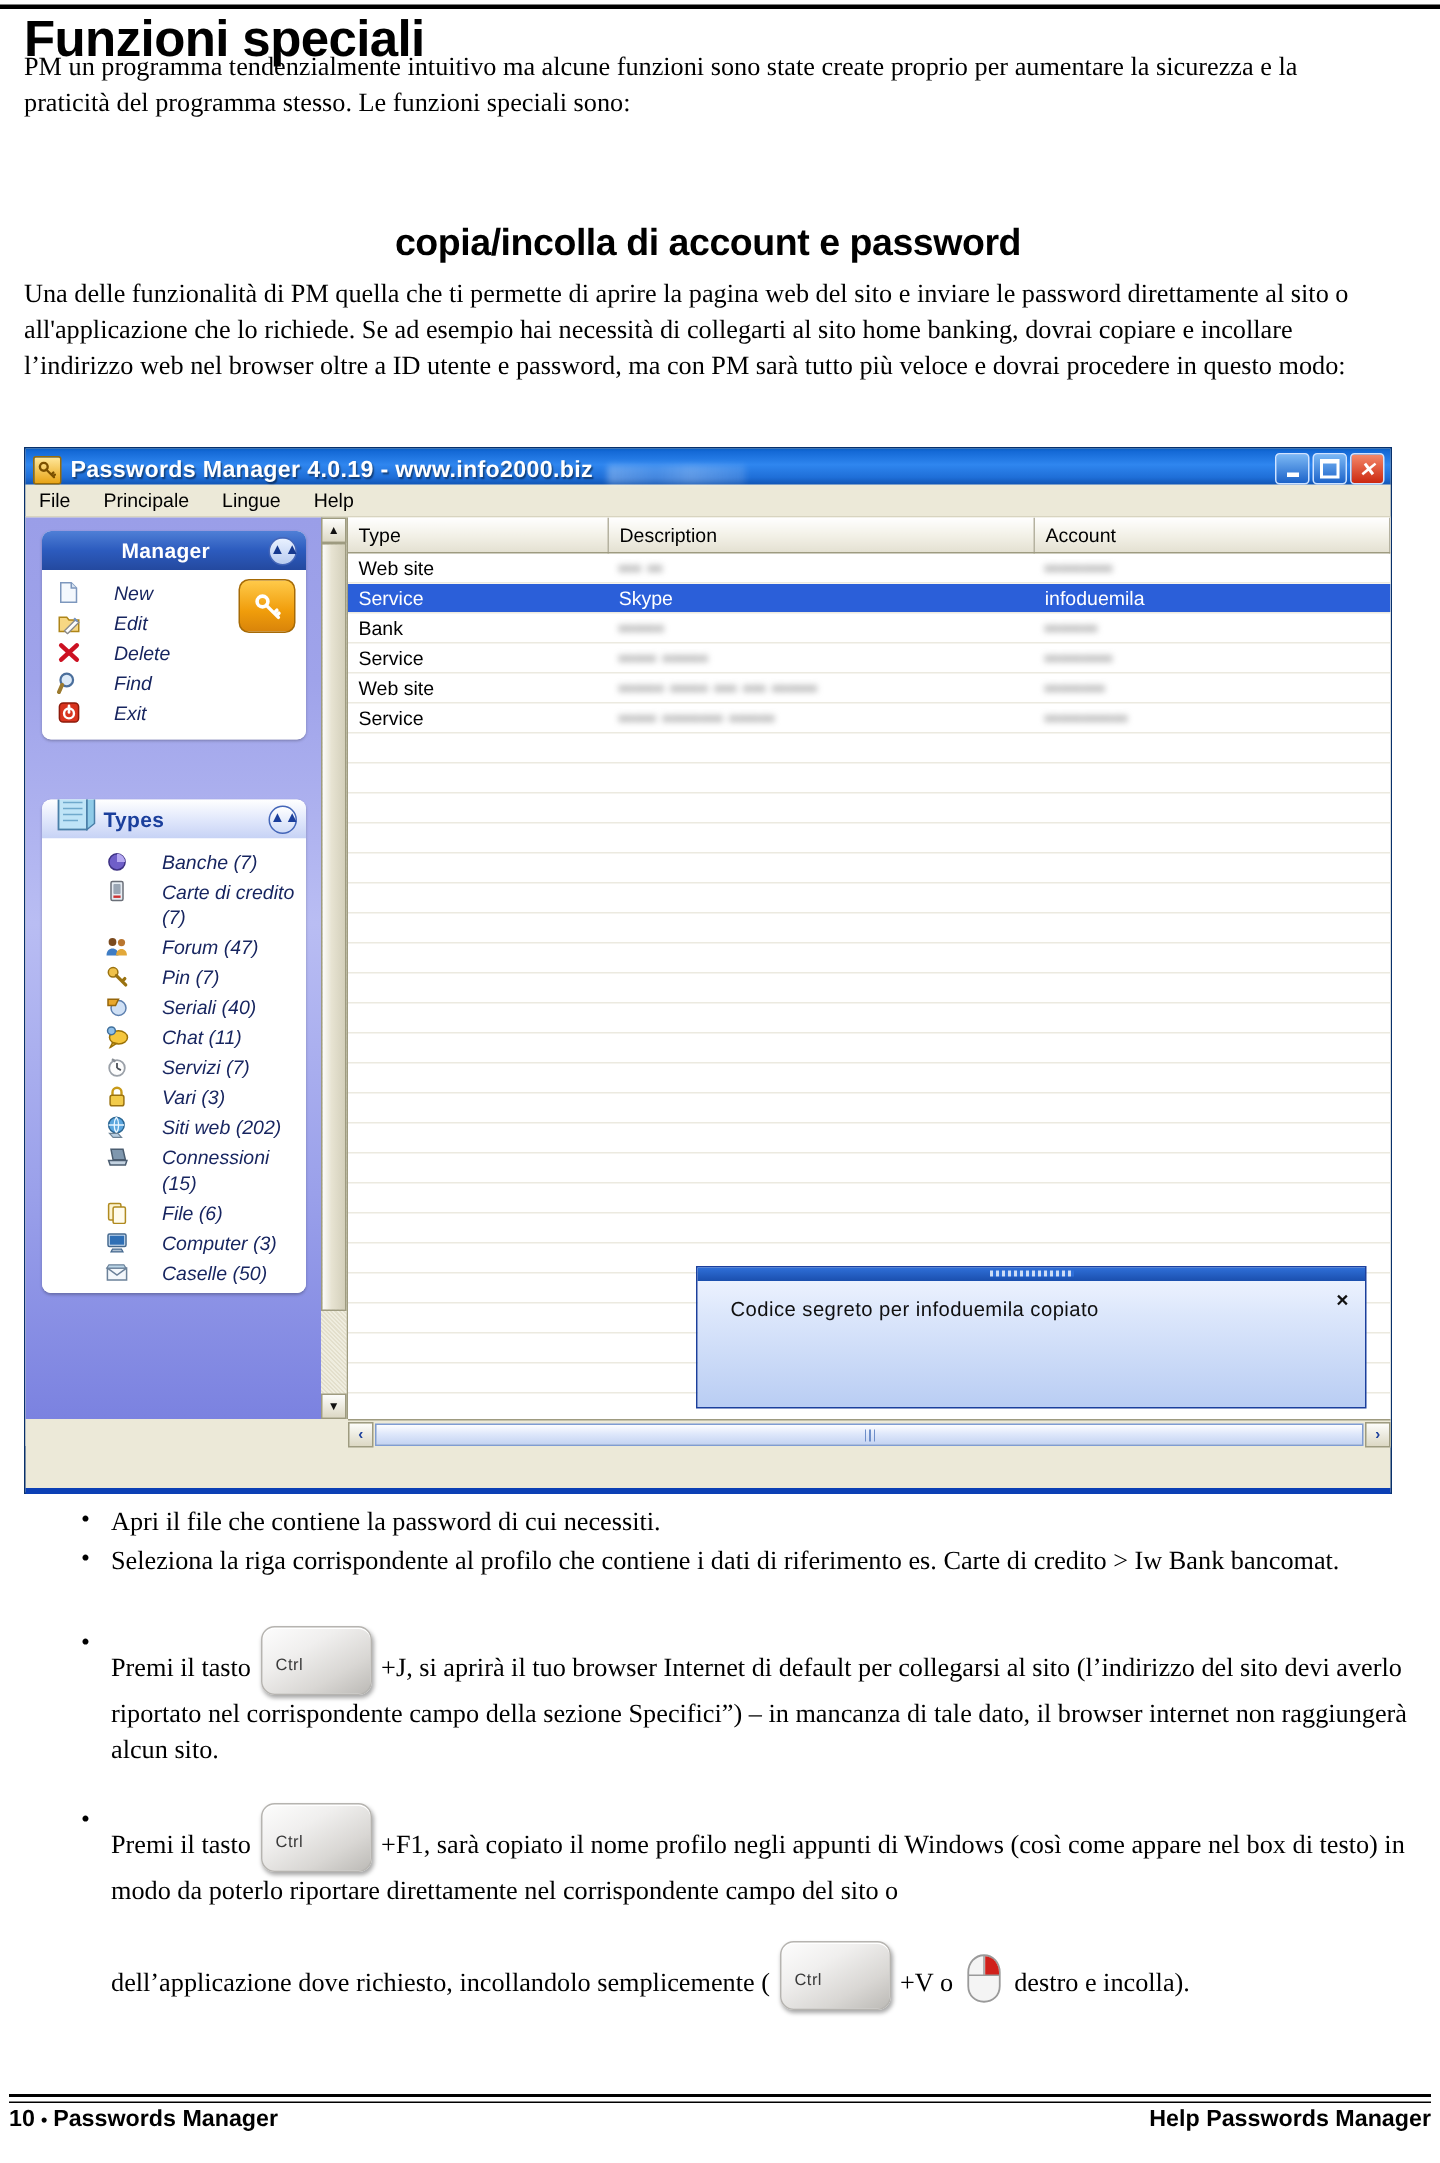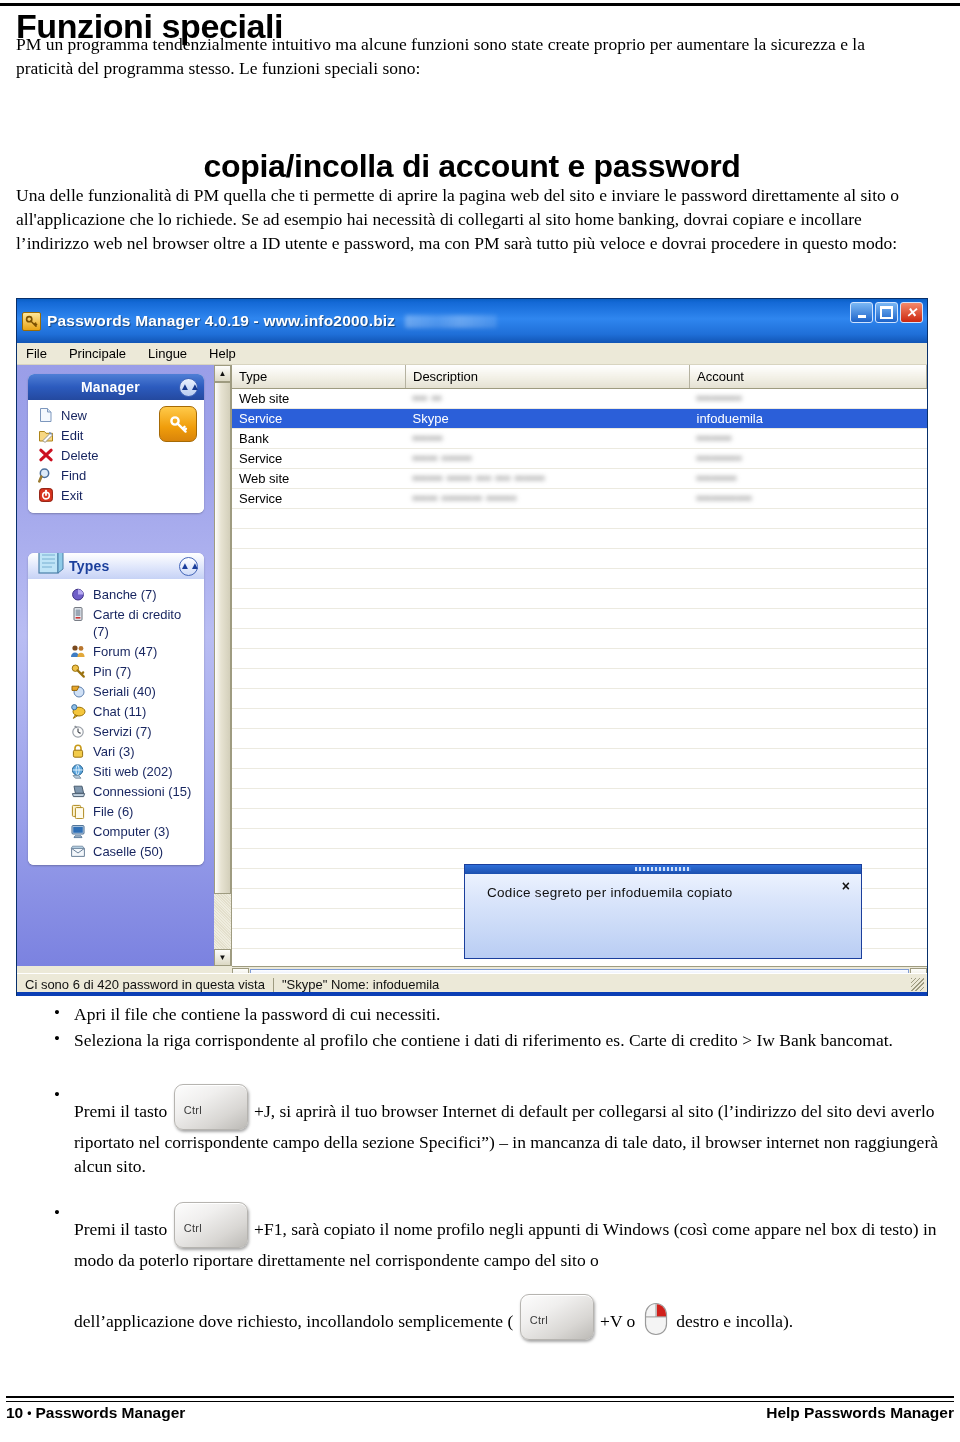--- a/index.html
+++ b/index.html
@@ -23,37 +23,37 @@
   .para{
     position:absolute;
     font-family:"Liberation Serif", serif;
     font-size:17.5px; line-height:24px; color:#000;
   }
   #intro{left:16px; top:32px; width:900px;}
   .h2{
     position:absolute; left:0; top:148px; width:944px;
     text-align:center;
     font-family:"Liberation Sans", sans-serif;
-    font-weight:bold; font-size:32px; letter-spacing:-0.3px;
+    font-weight:bold; font-size:25px; letter-spacing:-0.3px;
     color:#000;
   }
   #body2{left:16px; top:183px; width:908px;}
 
   
   .app{
     position:absolute; left:16px; top:298px; width:912px; height:698px;
     border:1px solid #08306b;
     background:#ece9d8;
     font-family:"Liberation Sans", sans-serif;
     box-sizing:border-box;
   }
   .titlebar{
-    position:relative; height:44px;
+    position:relative; height:24px;
     background:linear-gradient(to bottom,#0a5fc4 0%,#1469d6 8%,#2f86ef 45%,#1f6fd8 80%,#1155b5 100%);
-    display:flex; align-items:center; padding-left:5px;
+    display:flex; align-items:flex-end; padding-left:5px;
   }
   .tb-icon{
     width:17px;height:17px;border-radius:2px;
     background:linear-gradient(to bottom,#ffe79a,#e8a416);
     border:1px solid #9a6b05; margin-right:6px;
     display:flex;align-items:center;justify-content:center;
   }
   .tb-icon svg{display:block;}
   .tb-title{
     color:#fff; font-weight:bold; font-size:15.5px;
@@ -115,22 +115,22 @@
     font-size:10px; line-height:15px; text-align:center; font-weight:bold;
     flex:0 0 auto;
   }
   .tp-head:not(.light) .chev{
     background:linear-gradient(to bottom,#e9f1ff,#b9ccf0); color:#16398f;
   }
   .tp-body{
     background:#fff; padding:5px 6px 8px 10px; position:relative;
   }
   .tp-item{
-    display:flex; align-items:flex-start; gap:7px;
-    font-size:13px; color:#1a1a6b; line-height:17px; padding:1.5px 0;
+    display:flex; align-items:flex-start; gap:22px;
+    font-size:13px; color:#1a1a6b; line-height:17px; padding:1.5px 0;font-style:italic;
   }
   .tp-item .lbl{color:#16245f;}
   .ico{width:16px;height:16px;flex:0 0 16px; position:relative;}
   .keybadge{
     position:absolute; right:7px; top:6px; width:36px;height:34px; border-radius:7px;
     background:linear-gradient(to bottom,#ffca4a,#f09d0b 60%,#d9840a);
     border:1px solid #a66a05;
     display:flex;align-items:center;justify-content:center;
   }
   .tp-group.types .tp-body{padding-bottom:4px;padding-left:42px;}
@@ -175,21 +175,21 @@
   tr.sel td{background:#2b5fd9; color:#fff;}
   .blurtxt{
     display:inline-block; color:#6b6b6b; filter:blur(2.6px);
     letter-spacing:.5px;
   }
   .col-type{width:166px;}
   .col-desc{width:276px;}
 
   
   .toast{
-    position:absolute; left:232px; top:499px; width:398px; height:95px;
+    position:absolute; left:232px; top:499px; width:447px; height:95px;
     border:1px solid #1b3f9c; box-sizing:border-box;
     background:linear-gradient(to bottom,#f2f6ff 0%,#dbe6fb 35%,#b9cdf3 100%);
   }
   .toast-tb{
     height:9px;
     background:linear-gradient(to bottom,#2f6fd8,#1b4fae);
     position:relative;
   }
   .toast-grip{
     position:absolute; left:50%; top:2px; transform:translateX(-50%);
@@ -746,26 +746,20 @@
 
       <div class="hscroll">
         <span class="hs-btn">‹</span>
         <span class="hs-thumb">
             <i class="hs-grip"></i>
           </span>
         <span class="hs-btn">›</span>
       </div>
     </div>
 
-    <div class="statusbar">
-      <span class="sb-cell">Ci sono 6 di 420 password in questa vista</span>
-      <span class="sb-sep"></span>
-      <span class="sb-cell">"Skype" Nome: infoduemila</span>
-      <span class="sb-grip"></span>
-    </div>
     <div class="app-bottomline"></div>
   </div>
 
   <div class="bullets">
 
     <div class="bl">Apri il file che contiene la password di cui necessiti.</div>
 
     <div class="bl">Seleziona la riga corrispondente al profilo che contiene i dati di riferimento es. Carte di credito &gt; Iw Bank bancomat.</div>
 
     <div class="spacer-block"></div>

